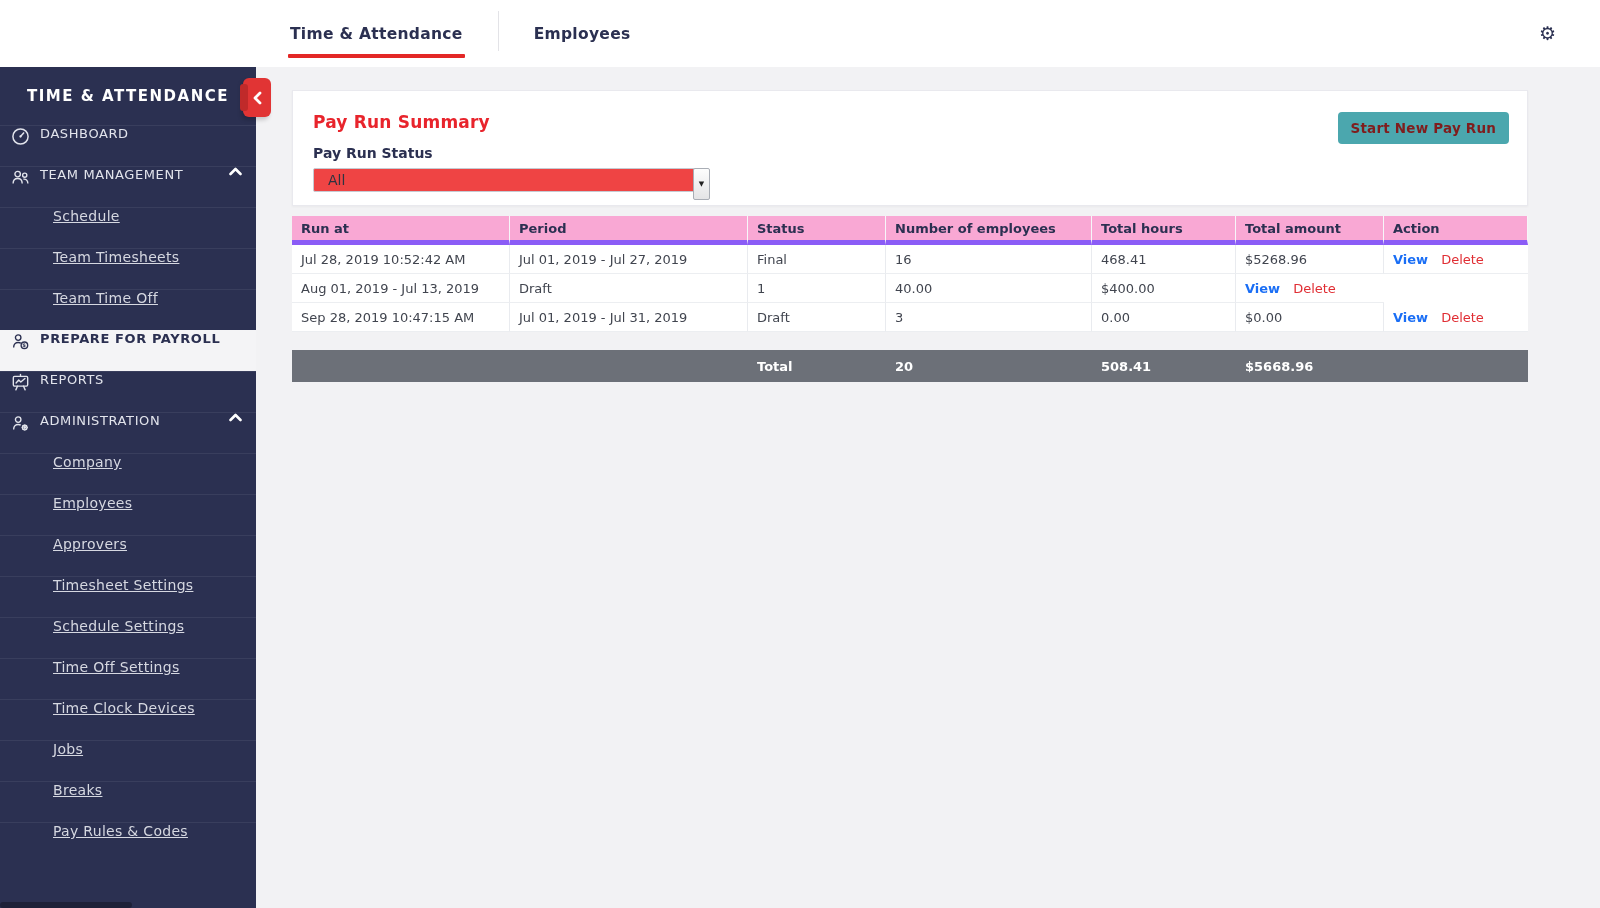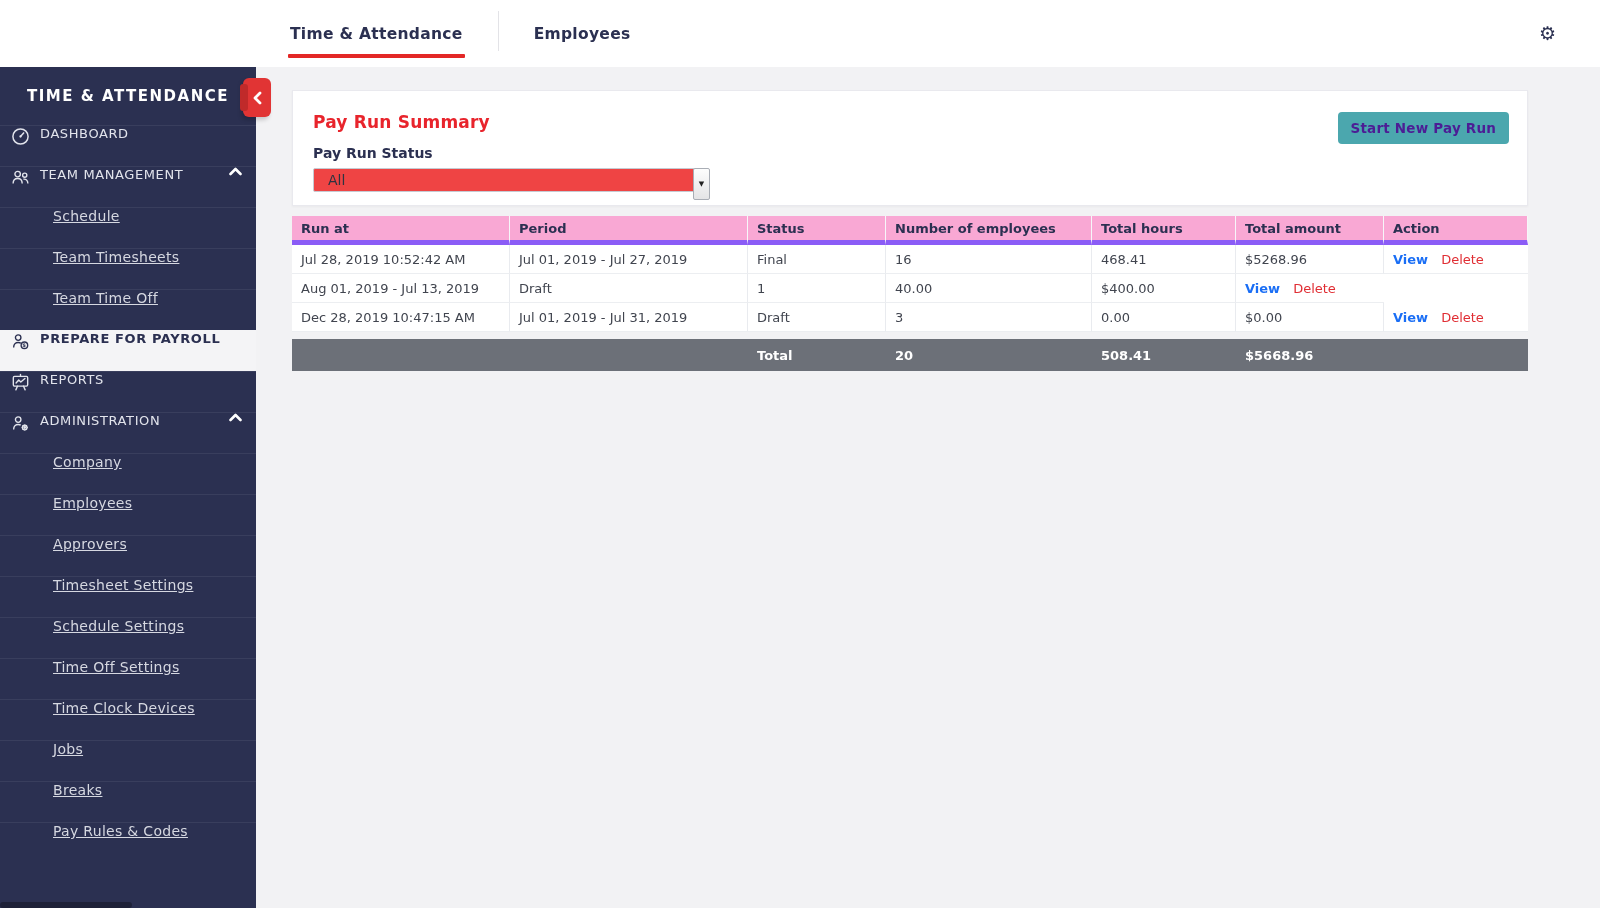--- a/index.html
+++ b/index.html
@@ -78,37 +78,37 @@
     display:flex; align-items:center; padding-left:14px;
     font-size:14px; color:#2f3340; cursor:pointer;
   }
   .select-arrow {
     position:absolute; right:-16px; top:-1px; width:17px; height:32px;
     background:linear-gradient(#fdfdfd,#e4e4e6); border:1px solid #a9adb5;
     border-radius:2px; display:flex; align-items:center; justify-content:center;
     font-size:7px; color:#222;
   }
   .start-btn {
-    position:absolute; top:21px; right:18px; background:#4ba7ae; color:#4c1d95;
+    position:absolute; top:21px; right:18px; background:#4ba7ae; color:#7f1d1d;
     border:none; border-radius:4px; font-weight:bold; font-size:13.5px;
     font-family:inherit; padding:8px 13px; cursor:pointer; letter-spacing:0.2px;
   }
   
   .paytable { margin-top:10px; width:1236px; }
   .trow { display:grid; grid-template-columns:218px 238px 138px 206px 144px 148px 1fr; background:#fff; }
   .cell {
     display:flex; align-items:center; padding-left:9px; height:29px;
     border-right:1px solid #e9ebef; border-bottom:1px solid #eceef1;
     font-size:13px; color:#41454f; white-space:nowrap; overflow:hidden;
   }
   .cell:last-child { border-right:none; }
   .thead .cell { background:#f9a8d4; color:#2b3051; font-weight:bold; border-bottom:5px solid #8b5cf6; border-right:1px solid #f6f7f9; }
   .link-view { color:#1a6ef5; font-weight:bold; text-decoration:none; margin-right:13px; cursor:pointer; }
   .link-delete { color:#e02d33; font-weight:normal; text-decoration:none; cursor:pointer; }
-  .total-row { margin-top:7px; background:#6c7078; }
+  .total-row { margin-top:18px; background:#6c7078; }
   .total-row .cell {
     background:#6c7078; color:#ffffff; font-weight:bold; height:32px;
     border:none; font-size:13px;
   }
   svg { display:block; }
 </style>
 </head>
 <body>
 
 <div class="topbar">
@@ -291,21 +291,21 @@
       <div class="cell">1</div>
       <div class="cell">40.00</div>
       <div class="cell">$400.00</div>
       <div class="cell">
         <a class="link-view">View</a>
         <a class="link-delete">Delete</a>
       </div>
     </div>
 
     <div class="trow">
-      <div class="cell">Dec 28, 2019 10:47:15 AM</div>
+      <div class="cell">Sep 28, 2019 10:47:15 AM</div>
       <div class="cell">Jul 01, 2019 - Jul 31, 2019</div>
       <div class="cell">Draft</div>
       <div class="cell">3</div>
       <div class="cell">0.00</div>
       <div class="cell">$0.00</div>
       <div class="cell">
         <a class="link-view">View</a>
         <a class="link-delete">Delete</a>
       </div>
     </div>

